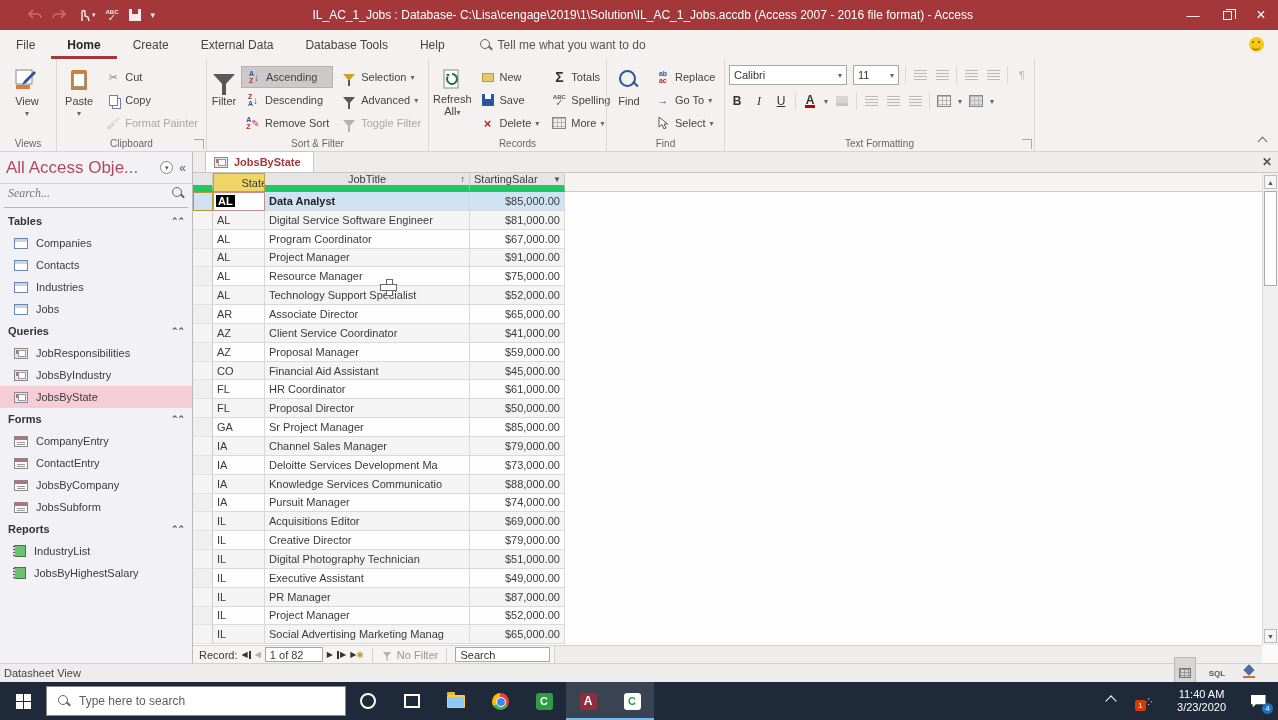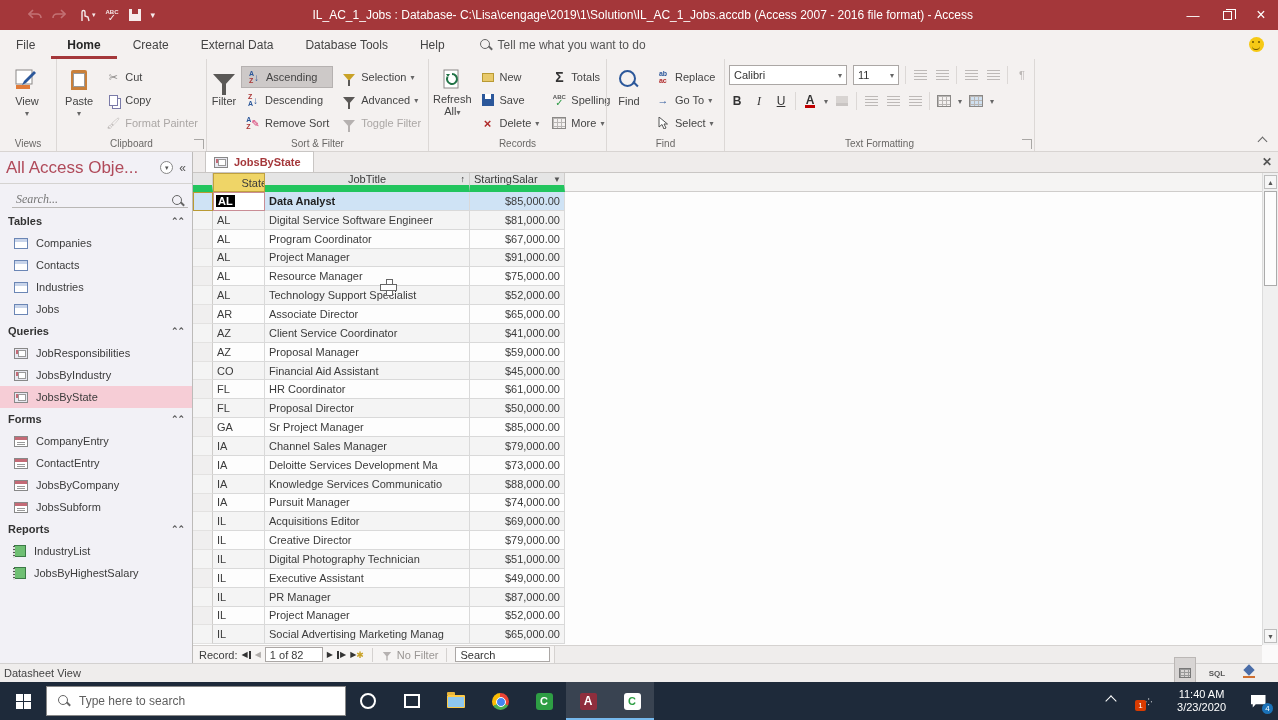--- a/index.html
+++ b/index.html
@@ -100,21 +100,21 @@
 
   
   .navpane { position:absolute; left:0; top:152px; width:193px; height:511px; background:#F2F1F6;
     border-right:1px solid #BDBBB9; display:flex; flex-direction:column; }
   .nav-title { display:flex; align-items:center; height:32px; padding:0 6px;
     border-bottom:1px solid #D5D3D1; }
   .nav-title-text { color:#B04A5A; font-size:17px; white-space:nowrap; overflow:hidden; flex:1; }
   .nav-title-icons { display:flex; align-items:center; gap:6px; color:#555; }
   .circ-dd { width:13px; height:13px; border-radius:50%; border:1px solid #888; display:flex;
     align-items:center; justify-content:center; font-size:7px; color:#555; background:#fff; }
-  .nav-search { display:flex; align-items:flex-end; height:22px; margin:2px 4px 2px 12px;
+  .nav-search { display:flex; align-items:flex-start; height:22px; margin:2px 4px 2px 4px;
     border-bottom:1px solid #B9B7B5; padding:0 4px; background:#F2F1F6; }
   .nav-search-text { flex:1; color:#777; font-style:italic; font-family:"Liberation Serif", serif; font-size:12px; }
   .nav-tree { flex:1; overflow:hidden; background:#F2F1F6; }
   .nav-sec { display:flex; align-items:center; height:22px; padding:0 8px; font-weight:bold; color:#333; }
   .nav-sec .chev { margin-left:auto; color:#555; font-size:9px; letter-spacing:-1px; }
   .nav-item { display:flex; align-items:center; height:22px; padding-left:14px; gap:8px; color:#3b3b3b; }
   .nav-item.selected { background:#F6CDD6; }
   .tbl-ic { width:14px; height:11px; border:1px solid #6b86b5; background:
     linear-gradient(#c8d4ea 0 3px, #fff 3px), repeating-linear-gradient(90deg,#9db0cf 0 1px, transparent 1px 5px); }
   .qry-ic { width:14px; height:11px; border:1px solid #888; background:#e8e8f0; position:relative; }

